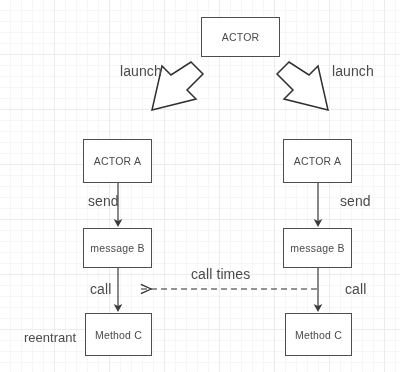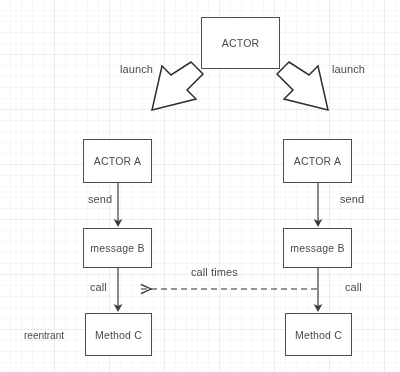--- a/index.html
+++ b/index.html
@@ -34,28 +34,28 @@
     display: flex;
     align-items: center;
     justify-content: center;
     color: #4a4a4a;
     font-size: 10.5px;
     letter-spacing: 0.2px;
   }
   .edge-label {
     position: absolute;
     color: #4a4a4a;
-    font-size: 11px;
+    font-size: 14px;
     white-space: nowrap;
     letter-spacing: 0.1px;
   }
   .free-label {
     position: absolute;
     color: #4a4a4a;
-    font-size: 10px;
+    font-size: 13px;
     white-space: nowrap;
   }
   svg.overlay {
     position: absolute;
     left: 0;
     top: 0;
     width: 400px;
     height: 372px;
     overflow: visible;
   }
@@ -87,21 +87,21 @@
 
     <line x1="318" y1="183" x2="318" y2="223" stroke="#3b3b3b" stroke-width="1.2" marker-end="url(#solidArrow)"></line>
 
     <line x1="118" y1="268" x2="118" y2="308" stroke="#3b3b3b" stroke-width="1.2" marker-end="url(#solidArrow)"></line>
 
     <line x1="318" y1="268" x2="318" y2="308" stroke="#3b3b3b" stroke-width="1.2" marker-end="url(#solidArrow)"></line>
 
     <line x1="317" y1="289" x2="141" y2="289" stroke="#2b2b2b" stroke-width="1.2" stroke-dasharray="6 4" marker-end="url(#openArrow)"></line>
   </svg>
 
-  <div class="node" style="left:201px; top:17px; width:79px; height:52px;">
+  <div class="node" style="left:201px; top:17px; width:79px; height:40px;">
     <span>ACTOR</span>
   </div>
 
   <div class="node" style="left:83px; top:139px; width:69px; height:44px;">
     <span>ACTOR A</span>
   </div>
 
   <div class="node" style="left:283px; top:139px; width:69px; height:44px;">
     <span>ACTOR A</span>
   </div>

